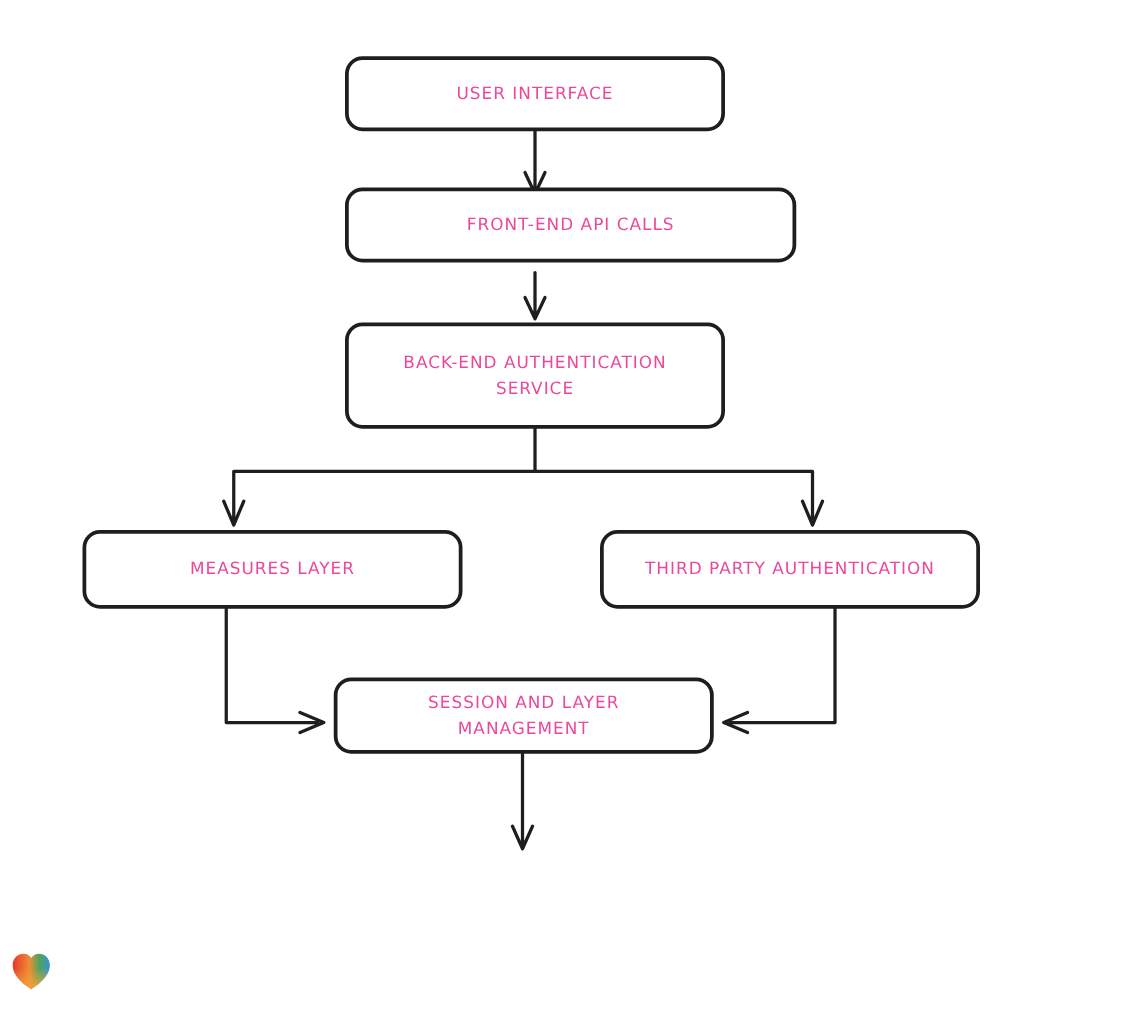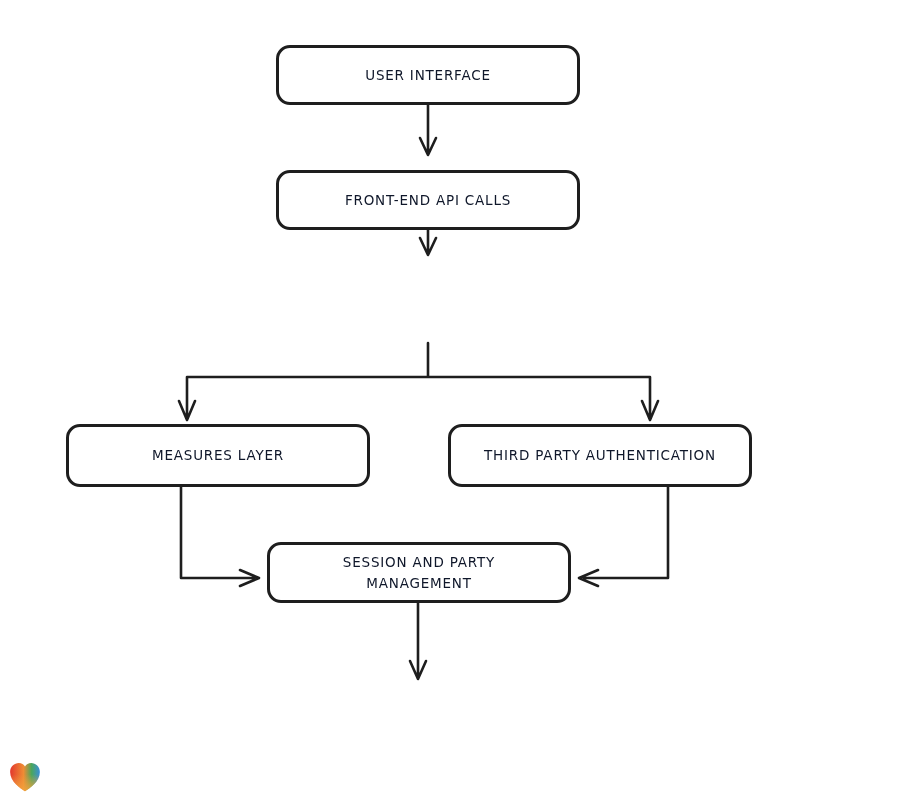--- a/index.html
+++ b/index.html
@@ -37,34 +37,34 @@
     border-radius: 14px;
     display: flex;
     align-items: center;
     justify-content: center;
     text-align: center;
   }
   .node .label {
     font-size: 13.5px;
     letter-spacing: 0.8px;
     line-height: 21px;
-    color: #0f172a;
+    color: #ec4899;
     white-space: nowrap;
   }
   .node .label.wrap {
     white-space: normal;
   }
   #node-back-end-authentication-service .label { max-width: 256px; }
   #node-session-and-token-management .label { max-width: 205px; }
 
   #node-user-interface                  { left: 276px; top: 45px;  width: 304px; height: 60px; }
-  #node-front-end-api-calls             { left: 276px; top: 170px; width: 304px; height: 60px; }
+  #node-front-end-api-calls             { left: 276px; top: 150px; width: 361px; height: 60px; }
   #node-back-end-authentication-service { left: 276px; top: 258px; width: 304px; height: 85px; }
   #node-database-layer                  { left: 66px;  top: 424px; width: 304px; height: 63px; }
-  #node-third-party-authentication      { left: 448px; top: 424px; width: 304px; height: 63px; }
+  #node-third-party-authentication      { left: 480px; top: 424px; width: 304px; height: 63px; }
   #node-session-and-token-management    { left: 267px; top: 542px; width: 304px; height: 61px; }
   #node-security-measures               { left: 268px; top: 685px; width: 304px; height: 63px; }
 
   .heart-logo {
     position: absolute;
     left: 8px;
     top: 761px;
     width: 34px;
     height: 32px;
     cursor: pointer;
@@ -85,31 +85,34 @@
   </svg>
 
   <div class="node" id="node-user-interface">
     <span class="label">USER INTERFACE</span>
   </div>
 
   <div class="node" id="node-front-end-api-calls">
     <span class="label">FRONT-END API CALLS</span>
   </div>
 
+  <div class="node" id="node-back-end-authentication-service">
+    <span class="label wrap">BACK-END AUTHENTICATION SERVICE</span>
+  </div>
 
   <div class="node" id="node-database-layer">
     <span class="label">MEASURES LAYER</span>
   </div>
 
   <div class="node" id="node-third-party-authentication">
     <span class="label">THIRD PARTY AUTHENTICATION</span>
   </div>
 
   <div class="node" id="node-session-and-token-management">
-    <span class="label wrap">SESSION AND PARTY MANAGEMENT</span>
+    <span class="label wrap">SESSION AND LAYER MANAGEMENT</span>
   </div>
 
 
   <svg class="heart-logo" viewBox="0 0 32 30">
     <defs>
       <linearGradient id="hg1" x1="0" y1="0" x2="1" y2="0">
         <stop offset="0" stop-color="#e3382e"></stop>
         <stop offset="0.45" stop-color="#ef8c34"></stop>
         <stop offset="0.72" stop-color="#4aa65c"></stop>
         <stop offset="1" stop-color="#3a8fd9"></stop>

